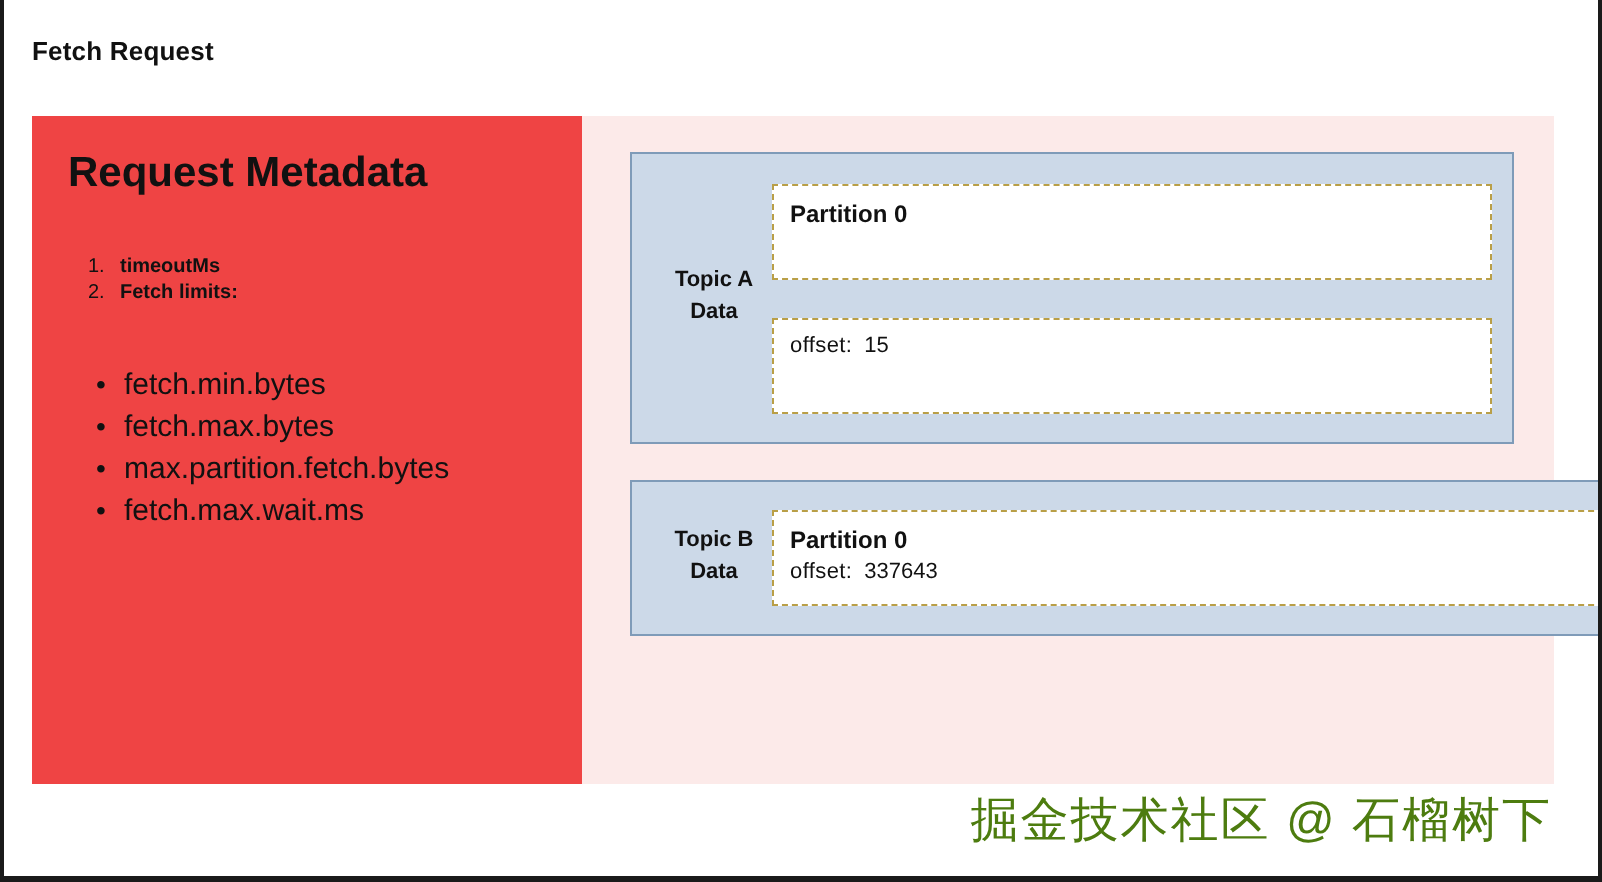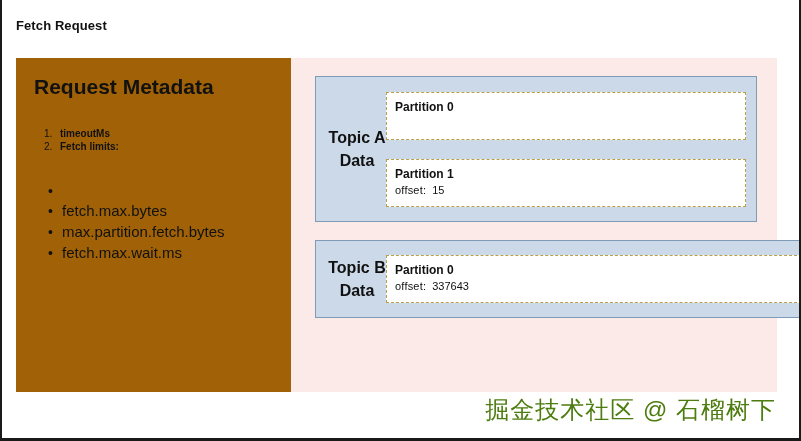--- a/index.html
+++ b/index.html
@@ -33,21 +33,21 @@
     letter-spacing: 0.1px;
   }
 
   
   .metadata-panel {
     position: absolute;
     left: 14px;
     top: 58px;
     width: 308px;
     height: 334px;
-    background: #a16207;
+    background: #ef4444;
     box-sizing: border-box;
   }
   .metadata-title {
     position: absolute;
     left: 18px;
     top: 17px;
     font-size: 21px;
     font-weight: bold;
     color: #111111;
   }
@@ -119,21 +119,21 @@
     box-sizing: border-box;
     display: flex;
     align-items: center;
   }
   .topic-a-box { left: 24px; top: 18px; width: 442px; height: 146px; }
   .topic-b-box { left: 24px; top: 182px; width: 503px; height: 78px; }
 
   .topic-label {
     flex: 0 0 58px;
     margin-left: 12px;
-    font-size: 16px;
+    font-size: 11px;
     font-weight: bold;
     color: #111111;
     text-align: center;
     line-height: 1.45;
   }
   .partitions {
     flex: 1 1 auto;
     display: flex;
     flex-direction: column;
     justify-content: center;
@@ -193,20 +193,21 @@
       </li>
       <li>
         <span class="ol-marker">2.</span>
         <span class="ol-text">Fetch limits:</span>
       </li>
     </ul>
 
     <ul class="bullet-list">
       <li>
         <span class="bullet-dot">•</span>
+        <span class="bullet-text">fetch.min.bytes</span>
       </li>
       <li>
         <span class="bullet-dot">•</span>
         <span class="bullet-text">fetch.max.bytes</span>
       </li>
       <li>
         <span class="bullet-dot">•</span>
         <span class="bullet-text">max.partition.fetch.bytes</span>
       </li>
       <li>
@@ -221,21 +222,20 @@
     <div class="topic-box topic-a-box">
       <div class="topic-label">
         <div>Topic A</div>
         <div>Data</div>
       </div>
       <div class="partitions">
         <div class="partition-card">
           <div class="partition-name">Partition 0</div>
         </div>
         <div class="partition-card">
-          <div class="partition-name">Partition 1</div>
           <div class="partition-offset">
             <span class="offset-key">offset:</span><span class="offset-val">15</span>
           </div>
         </div>
       </div>
     </div>
 
     <div class="topic-box topic-b-box">
       <div class="topic-label">
         <div>Topic B</div>

